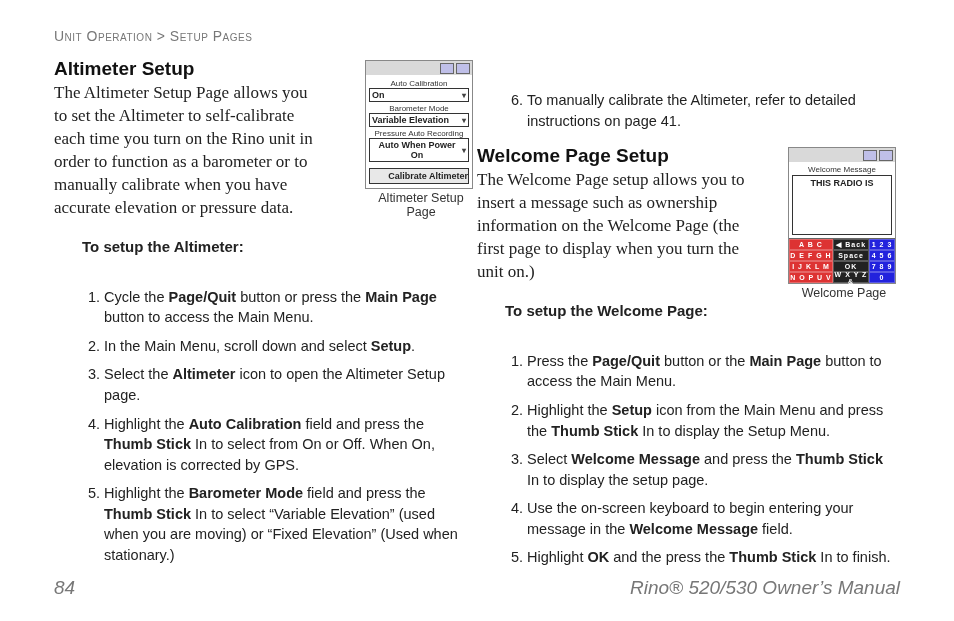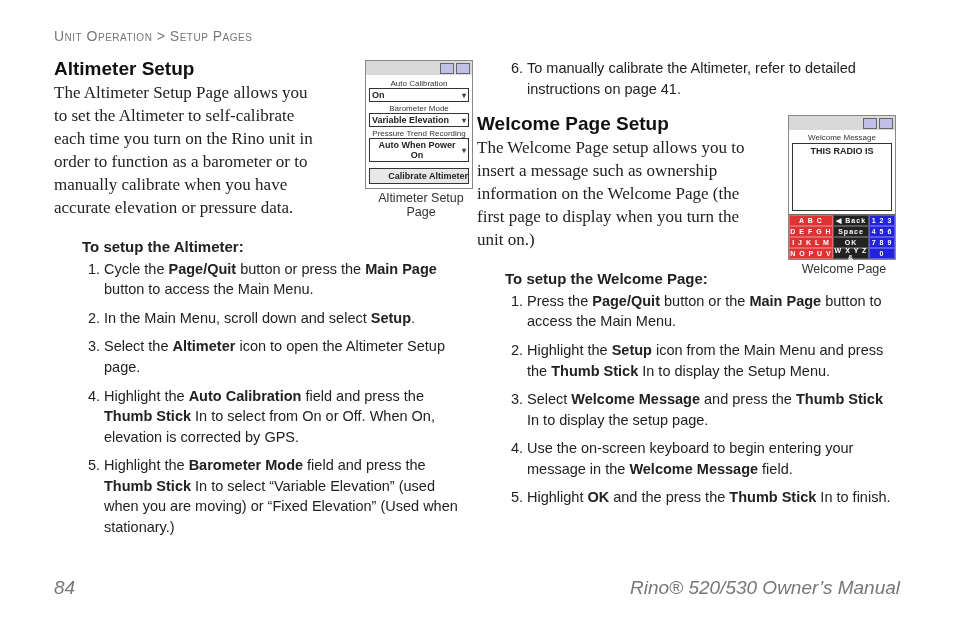--- a/index.html
+++ b/index.html
@@ -20,21 +20,21 @@
   .lead-block { position: relative; margin-bottom: 18px; }
   .lead-text { width: 270px; }
   .h2 { font-size: 19px; font-weight: bold; color: #111; margin-bottom: 2px; }
   .body { font-family: "Times New Roman", Times, serif; font-size: 17px; line-height: 1.35; color: #222; }
   .fig {
     position: absolute; top: 2px; right: 0;
     width: 112px; text-align: center;
   }
   .fig-caption { font-size: 12.5px; color: #333; margin-top: 2px; }
   .steps-title { font-size: 15px; font-weight: bold; margin: 8px 0 4px 28px; }
-  ol.steps { list-style: decimal; padding-left: 50px; }
+  ol.steps { list-style: decimal; padding-left: 50px; margin-top: 32px; }
   ol.steps li { font-size: 14.5px; line-height: 1.42; margin-bottom: 8px; padding-right: 8px; }
   ol.steps li b { font-weight: bold; }
   .footer { position: absolute; left: 54px; right: 54px; bottom: 22px; display: flex; justify-content: space-between; font-style: italic; color: #777; font-size: 19px; }
 
   
   .dev-screen {
     width: 108px; background:#fff; border:1px solid #888; font-family: Arial, sans-serif;
   }
   .dev-title {
     background:#d9d9d9; height:14px; display:flex; align-items:center; justify-content:flex-end; gap:2px; padding:0 2px;
@@ -49,21 +49,21 @@
   .dev-field .arrow { font-size:8px; color:#444; }
   .dev-button {
     margin-top:6px; border:1px solid #333; background:#e8e8e8; text-align:right;
     font-size:9px; font-weight:bold; padding:2px 0;
   }
 
   
   .welc-body { padding:3px; }
   .welc-label { font-size:8px; color:#333; }
   .welc-textbox {
-    border:1px solid #333; height:68px; background:#fff; font-size:9px; font-weight:bold;
+    border:1px solid #333; height:60px; background:#fff; font-size:9px; font-weight:bold;
     padding:2px; margin-top:1px;
   }
   .kbd { display:flex; border-top:1px solid #666; }
   .kbd-col { display:grid; grid-template-rows: repeat(4, 11px); font-size:7px; font-weight:bold; color:#fff; }
   .kbd-left { flex:1; background:#d33; }
   .kbd-mid { width:36px; background:#222; }
   .kbd-right { width:26px; background:#22d; }
   .kbd-cell { display:flex; align-items:center; justify-content:center; border:0.5px solid rgba(255,255,255,0.25); letter-spacing:1px; }
 </style>
 </head>
@@ -89,21 +89,21 @@
             <div class="dev-label">Auto Calibration</div>
             <div class="dev-field">
                 <span>On</span>
                 <span class="arrow">▾</span>
               </div>
             <div class="dev-label">Barometer Mode</div>
             <div class="dev-field">
                 <span>Variable Elevation</span>
                 <span class="arrow">▾</span>
               </div>
-            <div class="dev-label">Pressure Trend Recording</div>
+            <div class="dev-label">Pressure Auto Recording</div>
             <div class="dev-field">
                 <span>Auto When Power On</span>
                 <span class="arrow">▾</span>
               </div>
             <div class="dev-button">Calibrate Altimeter</div>
           </div>
         </div>
         <div class="fig-caption">Altimeter Setup Page</div>
       </div>
     </div>

